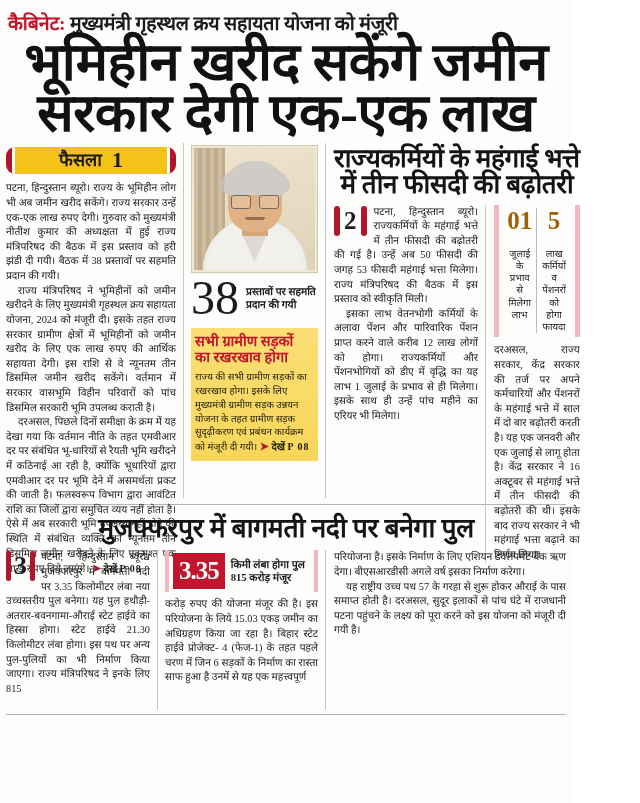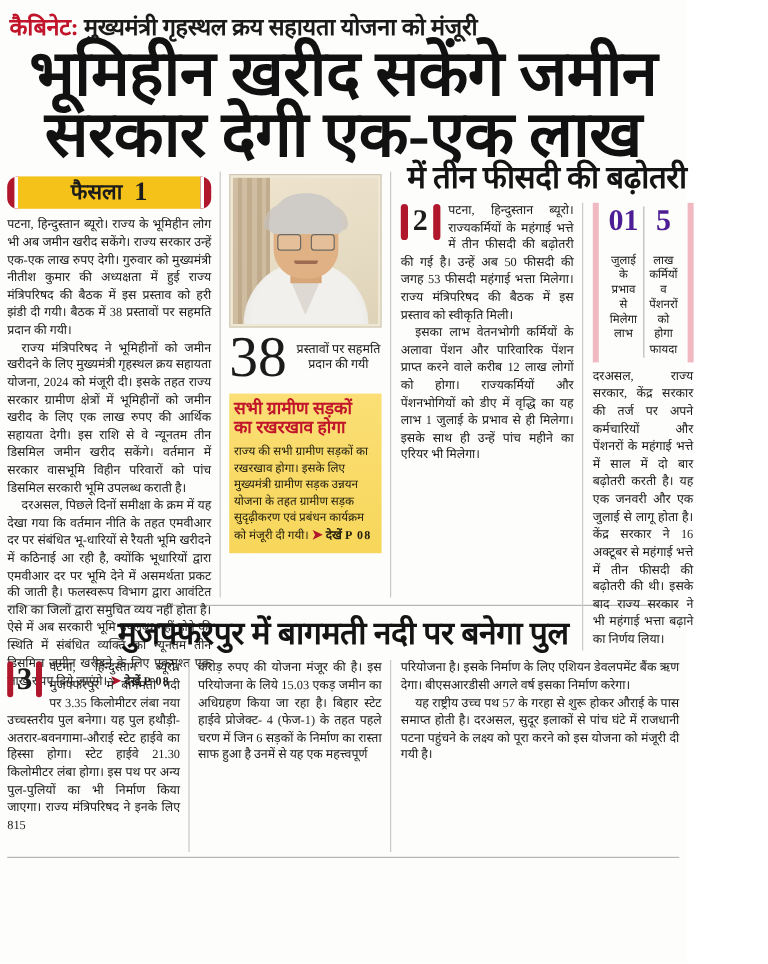--- a/index.html
+++ b/index.html
@@ -235,22 +235,21 @@
     font-size: 48px;
     font-weight: normal;
     color: #1b1b1b;
     line-height: .92;
     font-family: "Liberation Serif", serif;
   }
   .big38-cap {
     font-size: 10.4px;
     line-height: 1.25;
     color: #1b1b1b;
-    font-weight: normal;
-    text-align: center;
+    font-weight: bold;
   }
 
   
   .yellow-box {
     background: #fbdc6a;
     background: linear-gradient(180deg,#fbdf76 0%, #f7d65a 100%);
     padding: 6px 7px 7px 4px;
     box-sizing: border-box;
     margin-top: 3px;
   }
@@ -326,21 +325,21 @@
     flex: 1 1 50%;
     text-align: center;
     padding: 0 4px;
   }
   .stat-cell + .stat-cell {
     border-left: 1px solid #b9b9b9;
   }
   .stat-num {
     font-size: 25px;
     font-weight: bold;
-    color: #4c1d95;
+    color: #a16207;
     line-height: 1;
     font-family: "Liberation Serif", serif;
   }
   .stat-cap {
     font-size: 9.6px;
     line-height: 1.28;
     color: #1a1a1a;
     margin-top: 15px;
   }
 
@@ -481,20 +480,21 @@
           <span class="seemore">
             <span class="arr">➤</span>
             <span>देखें</span>
             <span class="pg">P 08</span>
           </span>
         </div>
       </div>
     </div>
 
     <div class="col-right">
+      <div class="hl2">राज्यकर्मियों के महंगाई भत्ते</div>
       <div class="hl2" style="margin-top:-8px">में तीन फीसदी की बढ़ोतरी</div>
 
       <div class="right-split">
         <div class="rs-a">
           <div class="bodytext">
             <p class="first">
               <span class="badge2">
                 <span class="b-brk"></span>
                 <span class="b-num">2</span>
                 <span class="b-brk"></span>
@@ -535,20 +535,27 @@
             <span class="b-brk"></span>
             <span class="b-num">3</span>
             <span class="b-brk"></span>
           </span>
           <span>पटना, हिन्दुस्तान ब्यूरो। मुजफ्फरपुर में बागमती नदी पर 3.35 किलोमीटर लंबा नया उच्चस्तरीय पुल बनेगा। यह पुल हथौड़ी-अतरार-बवनगामा-औराई स्टेट हाईवे का हिस्सा होगा। स्टेट हाईवे 21.30 किलोमीटर लंबा होगा। इस पथ पर अन्य पुल-पुलियों का भी निर्माण किया जाएगा। राज्य मंत्रिपरिषद ने इनके लिए 815</span>
         </p>
       </div>
     </div>
 
     <div class="bc bc-2">
+      <div class="red-badge-row">
+        <div class="red-chip">3.35</div>
+        <div class="red-cap">
+          <div>किमी लंबा होगा पुल</div>
+          <div>815 करोड़ मंजूर</div>
+        </div>
+      </div>
       <div class="bodytext">
         <p class="first">करोड़ रुपए की योजना मंजूर की है। इस परियोजना के लिये 15.03 एकड़ जमीन का अधिग्रहण किया जा रहा है। बिहार स्टेट हाईवे प्रोजेक्ट- 4 (फेज-1) के तहत पहले चरण में जिन 6 सड़कों के निर्माण का रास्ता साफ हुआ है उनमें से यह एक महत्त्वपूर्ण</p>
       </div>
     </div>
 
     <div class="bc bc-3">
       <div class="bodytext">
         <p class="first">परियोजना है। इसके निर्माण के लिए एशियन डेवलपमेंट बैंक ऋण देगा। बीएसआरडीसी अगले वर्ष इसका निर्माण करेगा।</p>
         <p>यह राष्ट्रीय उच्च पथ 57 के गरहा से शुरू होकर औराई के पास समाप्त होती है। दरअसल, सुदूर इलाकों से पांच घंटे में राजधानी पटना पहुंचने के लक्ष्य को पूरा करने को इस योजना को मंजूरी दी गयी है।</p>
       </div>

